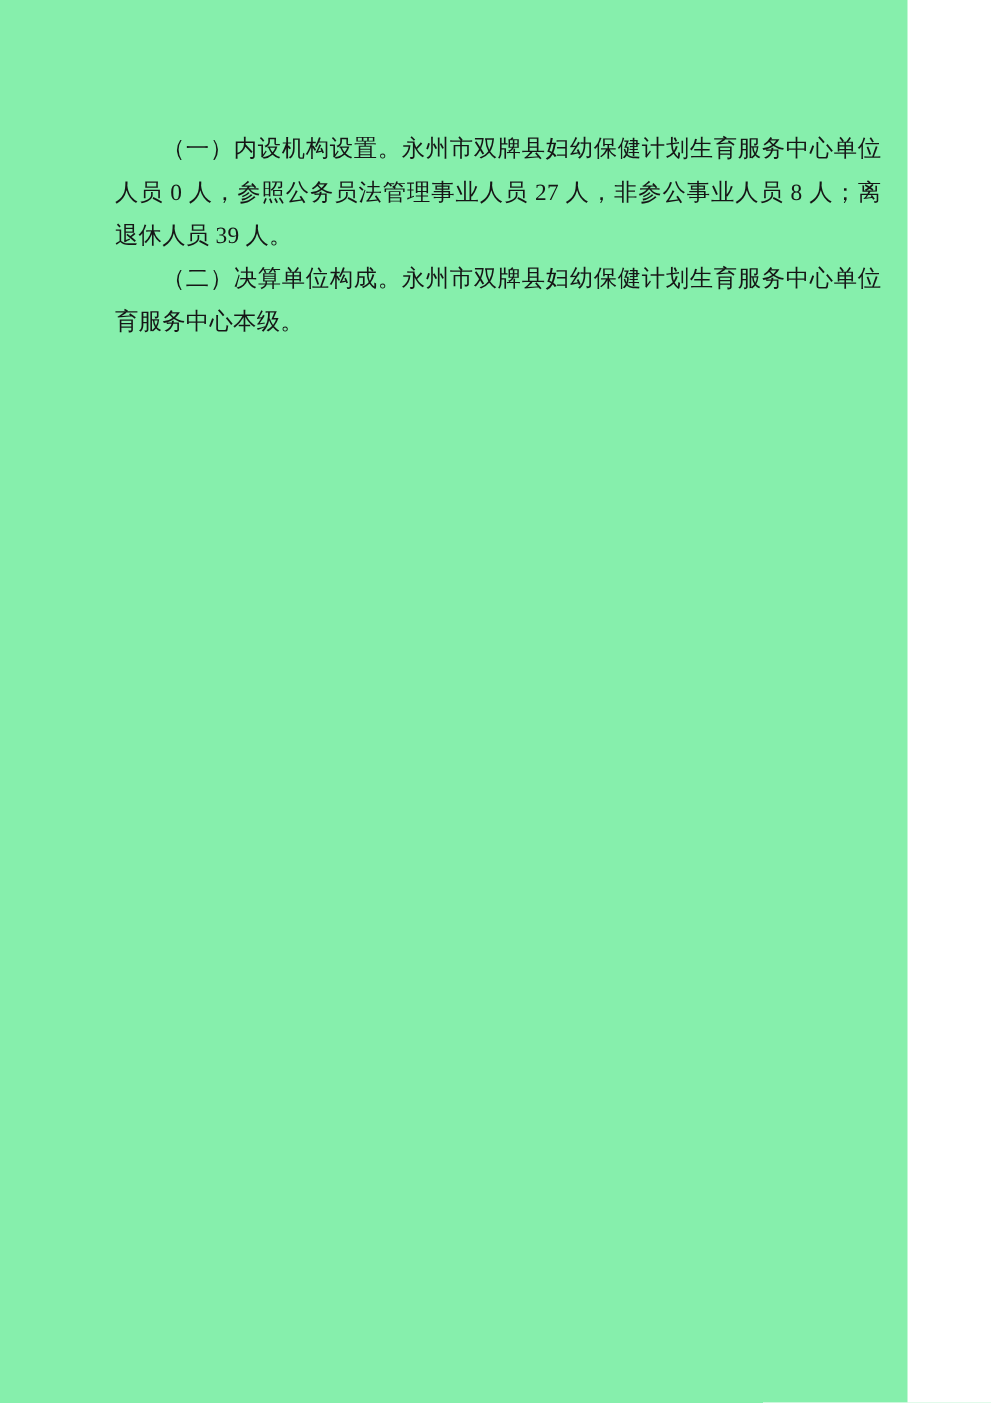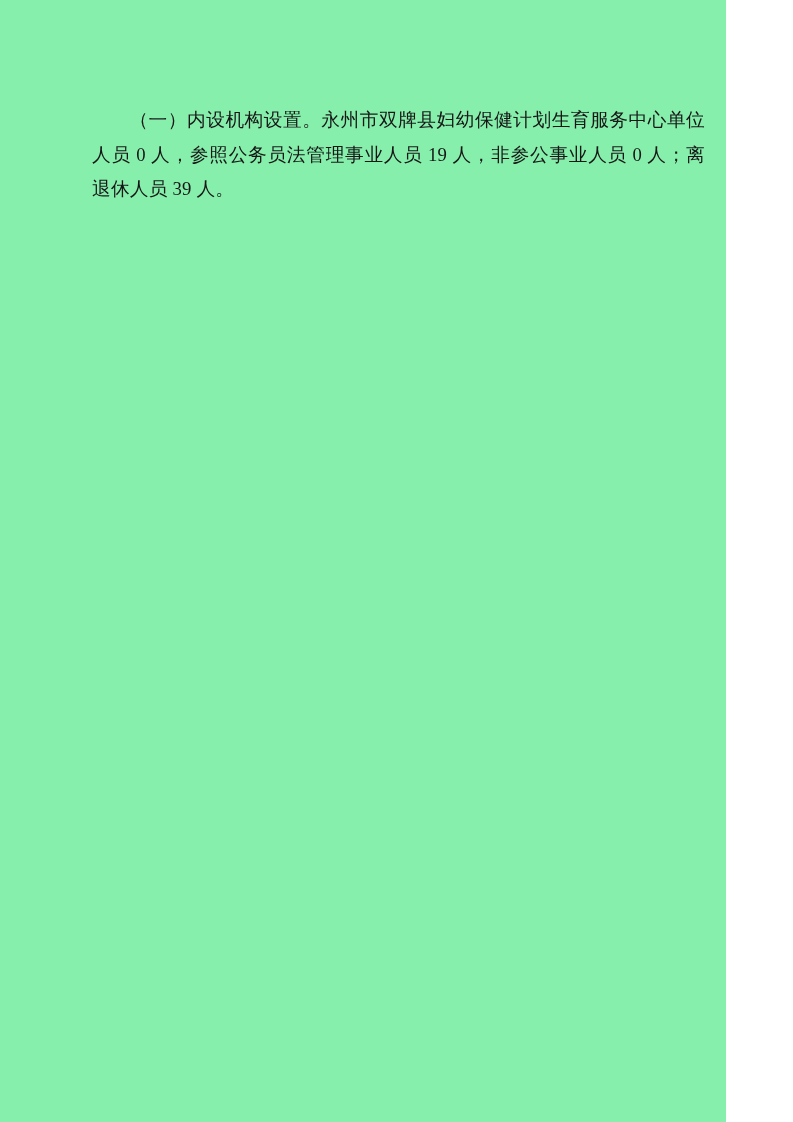--- a/index.html
+++ b/index.html
@@ -47,18 +47,20 @@
     text-indent: 2em;
   }
 </style>
 </head>
 <body>
 
 <div class="page">
   <div class="content">
 
     <p class="ln j indent">（一）内设机构设置。永州市双牌县妇幼保健计划生育服务中心单位</p>
-    <p class="ln j">人员 0 人，参照公务员法管理事业人员 19 人，非参公事业人员 0 人；离</p>
+    <p class="ln j">人员 0 人，参照公务员法管理事业人员 27 人，非参公事业人员 8 人；离</p>
     <p class="ln e">退休人员 39 人。</p>
 
+    <p class="ln j indent">（二）决算单位构成。永州市双牌县妇幼保健计划生育服务中心单位</p>
+    <p class="ln e">育服务中心本级。</p>
 
   </div>
 </div>
 
 </body></html>

